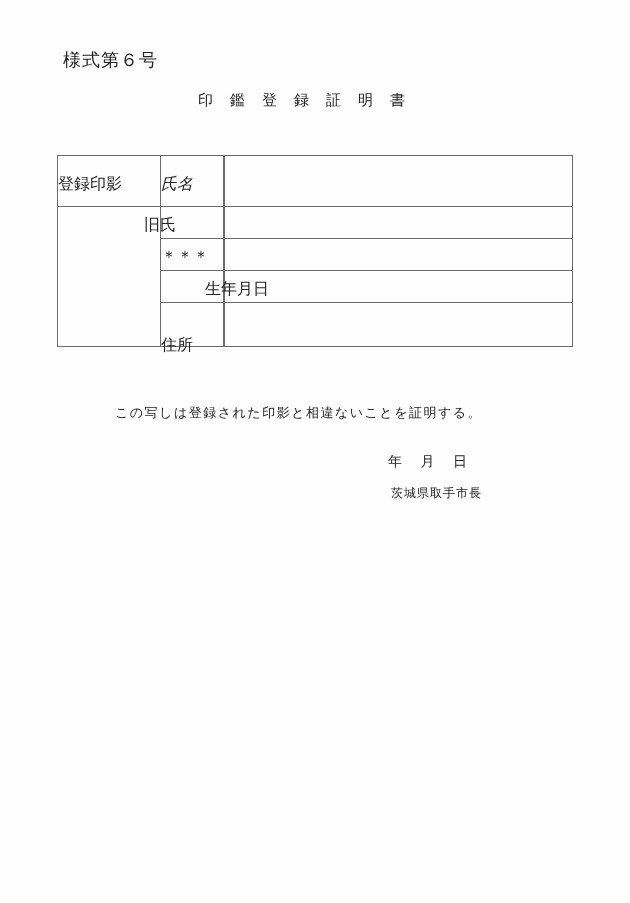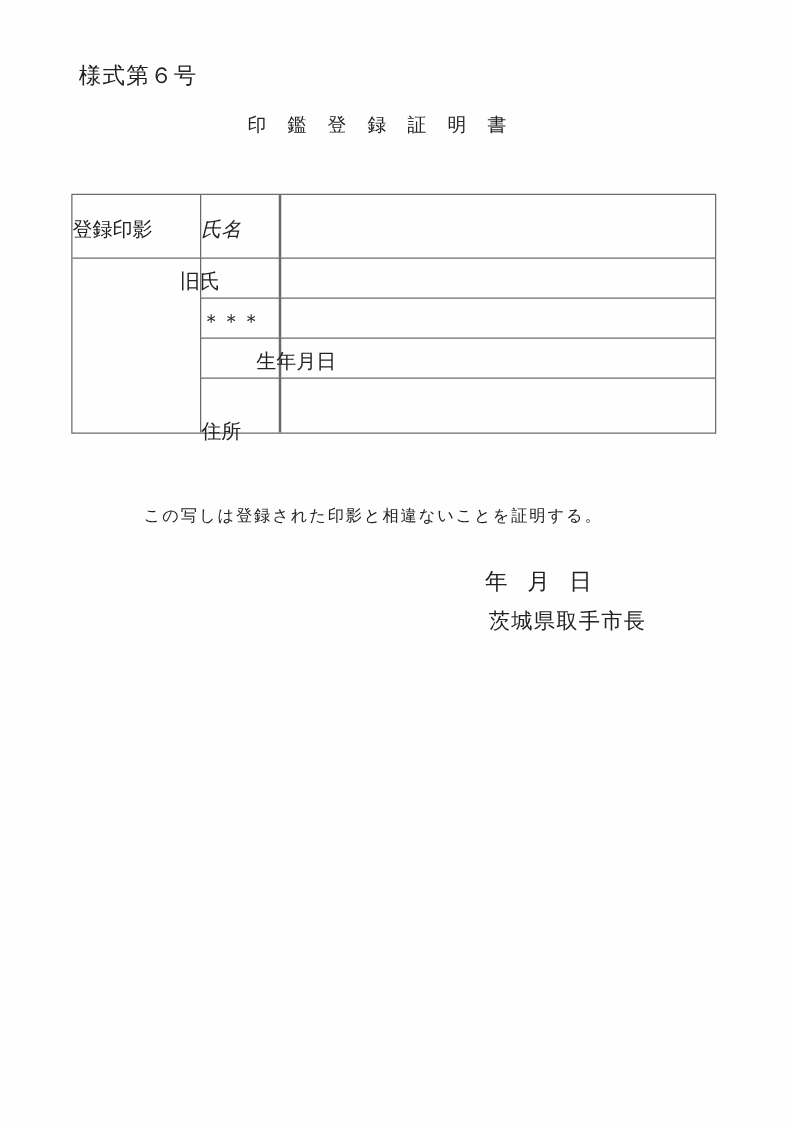--- a/index.html
+++ b/index.html
@@ -6,23 +6,23 @@
   body {
     width: 630px; height: 903px; background: #fefefe; position: relative; overflow: hidden;
     font-family: "DejaVu Serif", "Liberation Serif", serif; color: #222;
   }
   .form-no { position: absolute; left: 63px; top: 48px; font-size: 18px; letter-spacing: 1px; }
   .title { position: absolute; left: 198px; top: 91px; font-size: 15px; letter-spacing: 17px; white-space: nowrap; }
   .tbl { position: absolute; left: 57px; top: 155px; width: 516px; height: 192px; border: 1px solid #6b6b6b; box-sizing: border-box; }
   .vline, .hline { position: absolute; background: #6b6b6b; }
   .cell-text { position: absolute; font-size: 16px; text-align: left; white-space: nowrap; }
   .body-text { position: absolute; left: 77px; top: 404px; font-size: 13px; letter-spacing: 1.5px; white-space: nowrap; margin-left: 38px; }
-  .date { position: absolute; left: 388px; top: 453px; font-size: 18px; white-space: nowrap; word-spacing: 0; }
+  .date { position: absolute; left: 388px; top: 453px; font-size: 14px; white-space: nowrap; word-spacing: 0; }
   .date span { display: inline-block; }
-  .mayor { position: absolute; left: 391px; top: 485px; font-size: 17px; letter-spacing: 1px; white-space: nowrap; }
+  .mayor { position: absolute; left: 391px; top: 485px; font-size: 12px; letter-spacing: 1px; white-space: nowrap; }
 </style>
 </head>
 <body>
 
 <div class="form-no">様式第６号</div>
 <div class="title">印鑑登録証明書</div>
 
 <div class="tbl">
 
   <div class="vline" style="left:102px; top:0; width:1px; height:190px;"></div>

